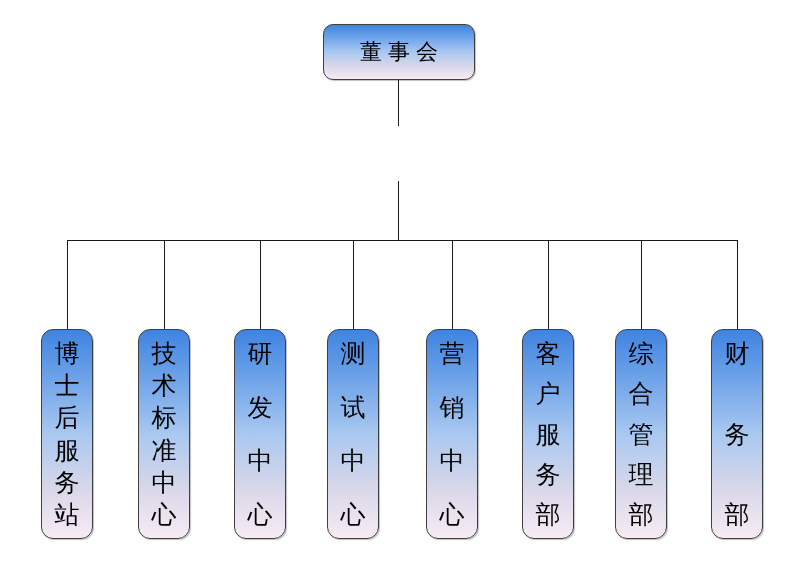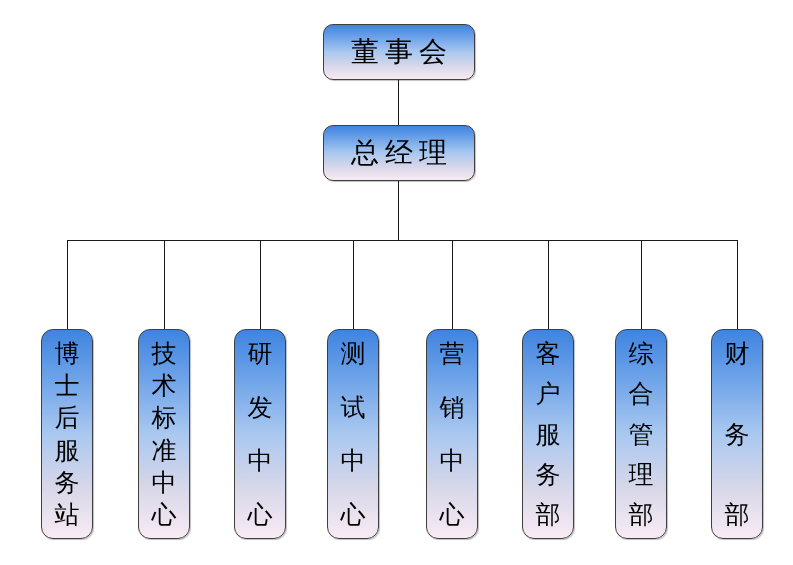--- a/index.html
+++ b/index.html
@@ -40,21 +40,21 @@
 
   
   .head-box {
     left: 323px;
     width: 152px;
     height: 56px;
     border-radius: 10px;
     display: flex;
     align-items: center;
     justify-content: center;
-    font-size: 28px;
+    font-size: 22px;
     letter-spacing: 6px;
     text-indent: 6px;
     white-space: nowrap;
   }
   .head-box.board { top: 24px; }
   .head-box.gm    { top: 125px; }
 
   
   .dept-box {
     top: 329px;
@@ -83,21 +83,20 @@
   <div class="line vline" style="left:164px; top:240px; height:90px;"></div>
   <div class="line vline" style="left:260px; top:240px; height:90px;"></div>
   <div class="line vline" style="left:353px; top:240px; height:90px;"></div>
   <div class="line vline" style="left:452px; top:240px; height:90px;"></div>
   <div class="line vline" style="left:548px; top:240px; height:90px;"></div>
   <div class="line vline" style="left:641px; top:240px; height:90px;"></div>
   <div class="line vline" style="left:737px; top:240px; height:90px;"></div>
 
   <div class="org-box head-box board">董事会</div>
 
-  <div class="org-box head-box gm">总经理</div>
 
   <div class="org-box dept-box" style="left:41px;">
       <span>博</span>
       <span>士</span>
       <span>后</span>
       <span>服</span>
       <span>务</span>
       <span>站</span>
     </div>
 

